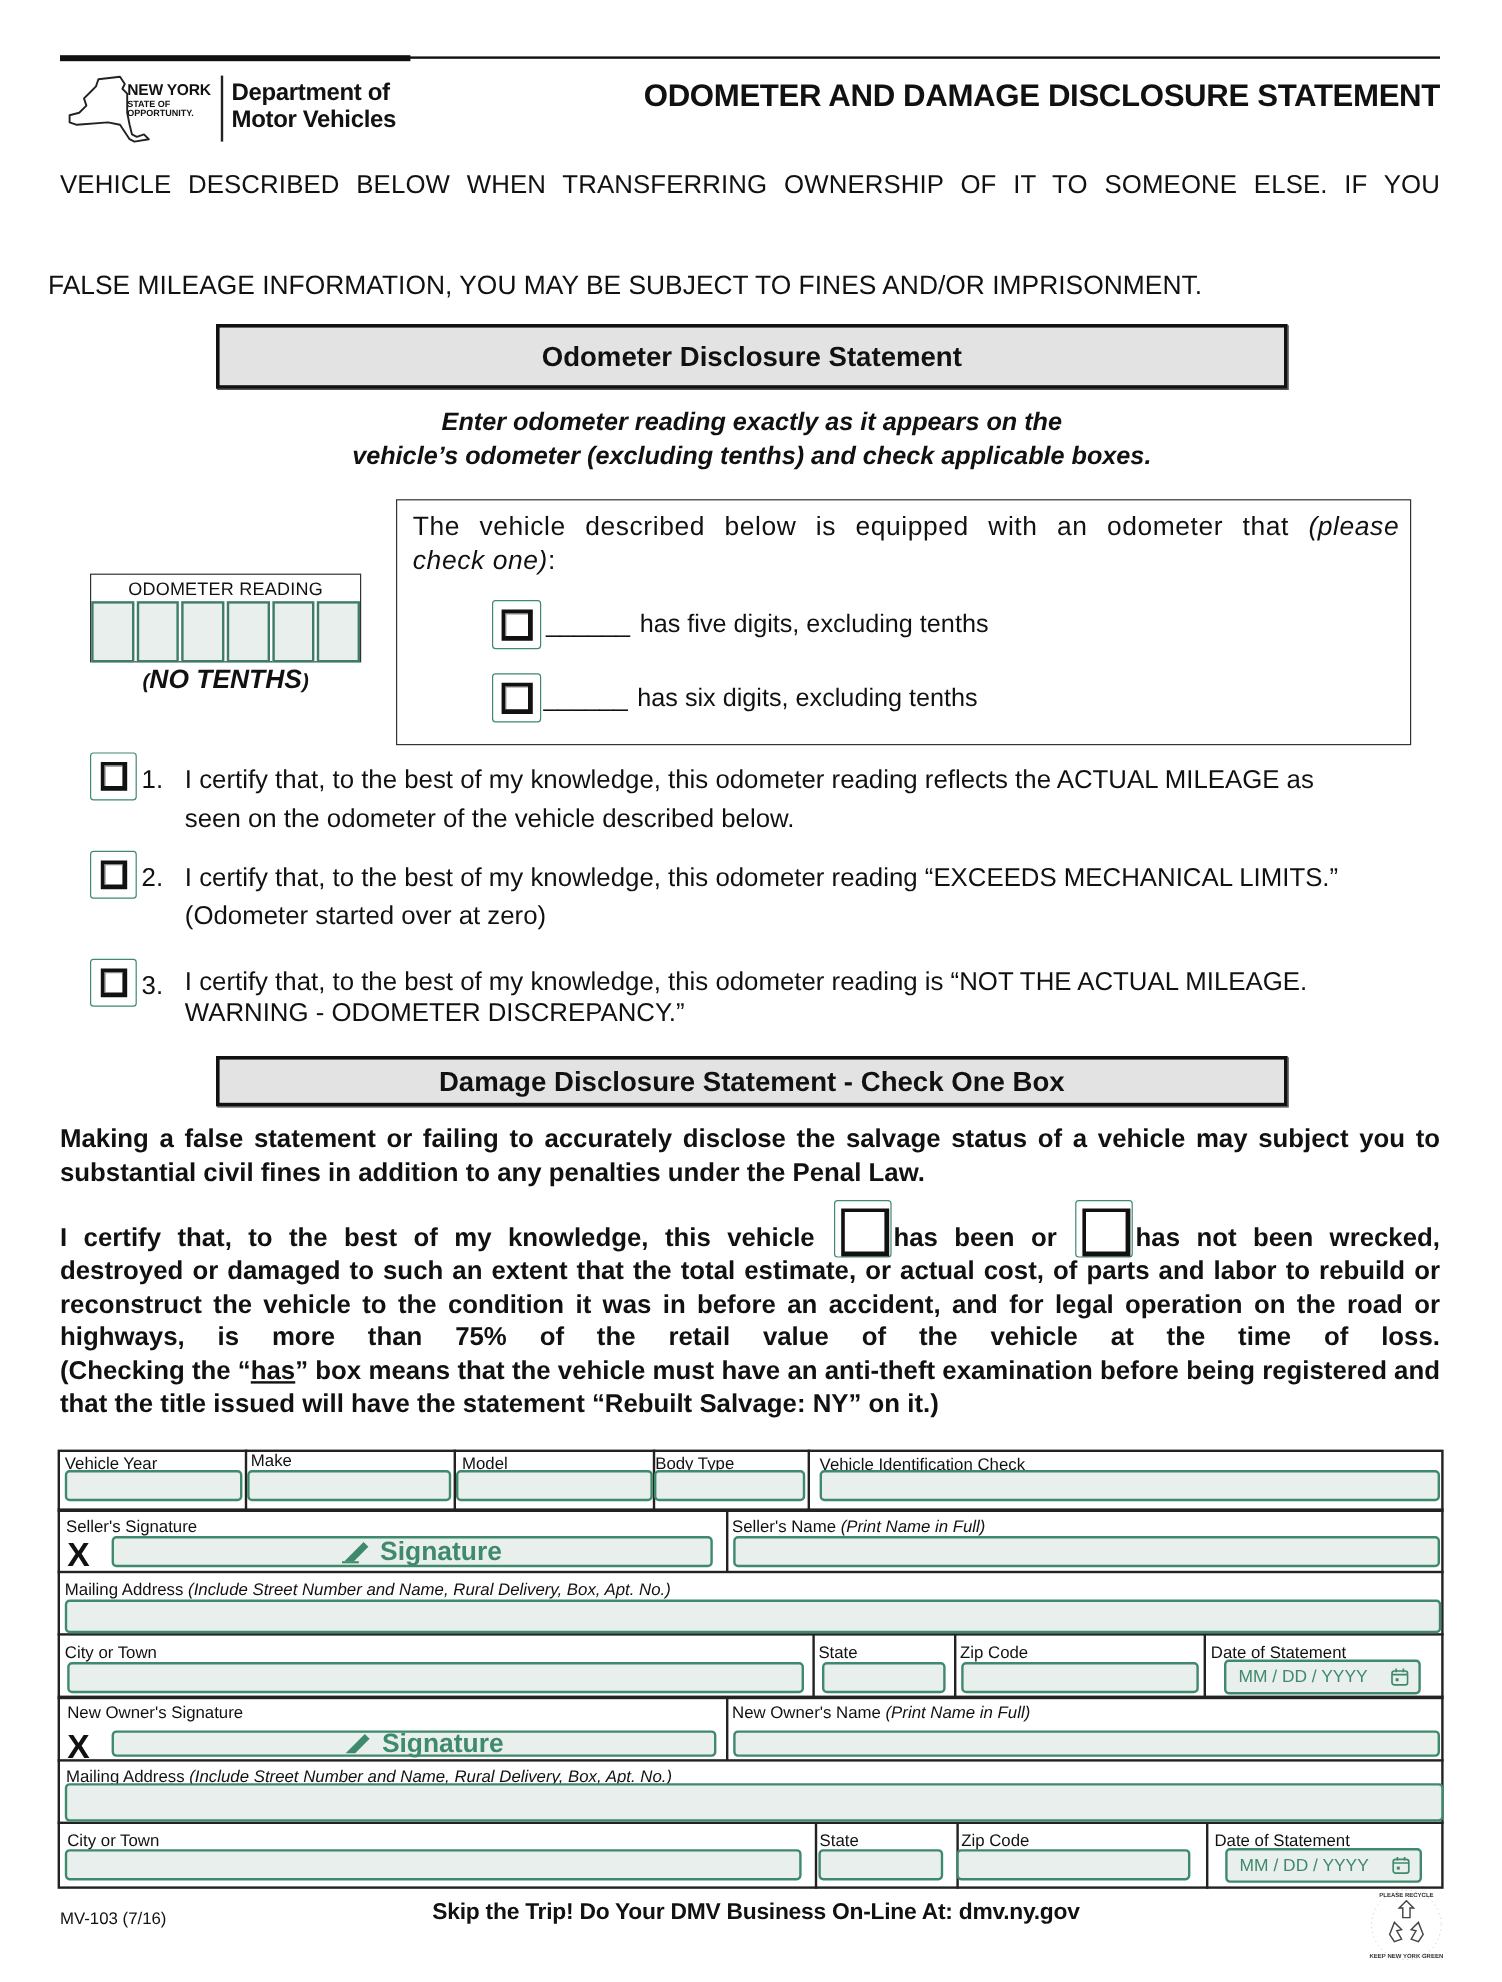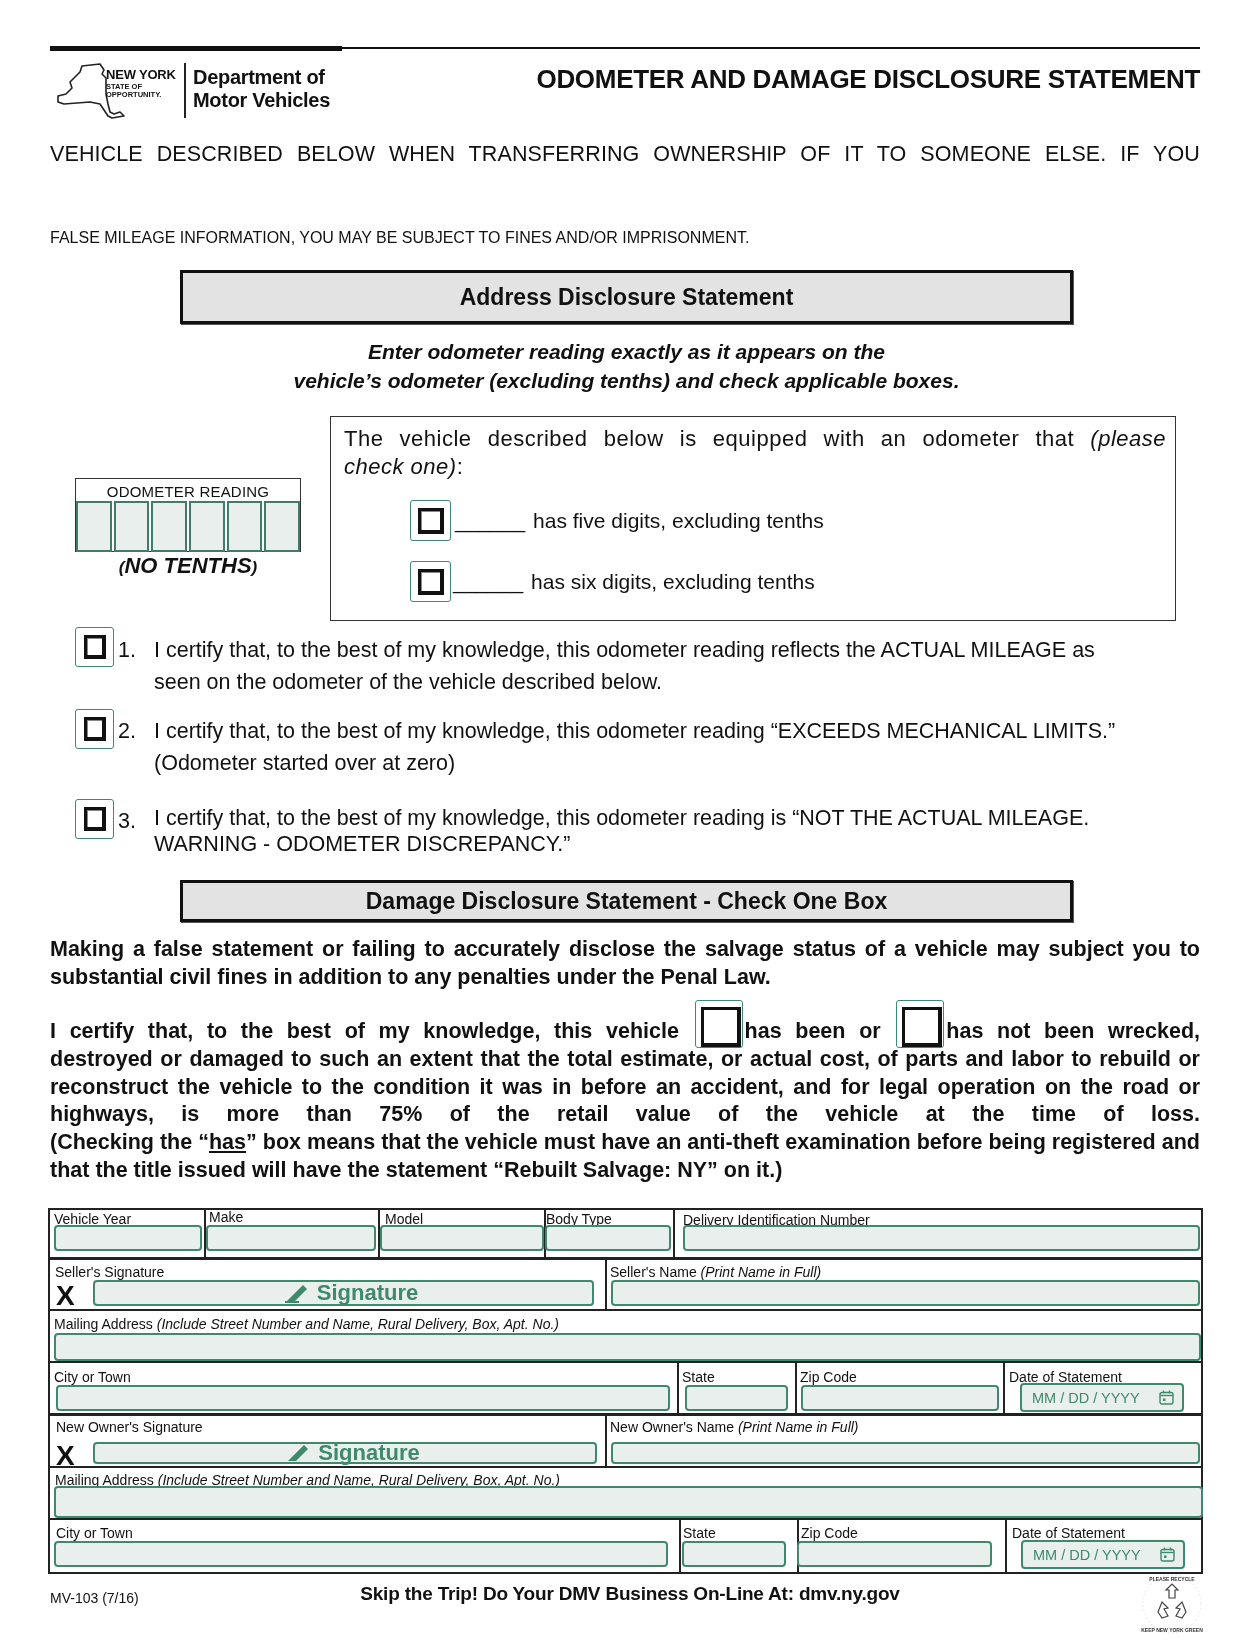--- a/index.html
+++ b/index.html
@@ -11,21 +11,21 @@
   .top-rule { left: 50px; top: 47px; width: 1150px; height: 2px; background: #111; }
   .top-rule-thick { left: 50px; top: 46px; width: 292px; height: 5px; background: #111; }
   .logo-ny { left: 54px; top: 60px; width: 120px; height: 60px; }
   .logo-ny-text { left: 106px; top: 68px; font-weight: bold; font-size: 13px; line-height: 14px; letter-spacing: -0.2px; }
   .logo-ny-sub { left: 106px; top: 83px; font-size: 7.5px; line-height: 8px; font-weight: bold; }
   .logo-divider { left: 184px; top: 63px; width: 1.5px; height: 55px; background: #222; }
   .logo-dmv { left: 193px; top: 66px; font-weight: bold; font-size: 20px; line-height: 23px; letter-spacing: -0.3px; }
   .doc-title { right: 52px; top: 64px; font-weight: bold; font-size: 26px; letter-spacing: -0.3px; }
 
   .intro { left: 50px; top: 141px; width: 1150px; font-size: 21.5px; line-height: 27.5px; text-align: justify; text-align-last: justify; letter-spacing: 0.1px; }
-  .intro-last { left: 50px; top: 224px; font-size: 16px; line-height: 27.5px; }
+  .intro-last { left: 40px; top: 224px; font-size: 22px; line-height: 27.5px; }
 
   .section-header { border: 3px solid #111; background: #e3e3e3; display: flex; align-items: center; justify-content: center; font-weight: bold; font-size: 23px; box-shadow: 1px 1px 0 #555; }
 
   .instr { left: 180px; top: 337px; width: 893px; text-align: center; font-weight: bold; font-style: italic; font-size: 21px; line-height: 29px; }
 
   .odo-box { left: 330px; top: 416px; width: 846px; height: 205px; border: 1.5px solid #333; }
   .odo-box-text { left: 344px; top: 425px; width: 822px; font-size: 22px; line-height: 28px; text-align: justify; text-align-last: justify; letter-spacing: 0.5px; }
   .odo-box-text2 { left: 344px; top: 453px; font-size: 22px; line-height: 28px; letter-spacing: 0.5px; }
 
   .cb-outer { width: 41px; height: 41px; border: 1.5px solid #3f8a6c; border-radius: 3px; background: #fff; display: flex; align-items: center; justify-content: center; cursor: pointer; }
@@ -86,21 +86,21 @@
   <div>Department of</div>
   <div>Motor Vehicles</div>
 </div>
 <div class="abs doc-title">ODOMETER AND DAMAGE DISCLOSURE STATEMENT</div>
 
 <div class="abs intro">
   <div>VEHICLE DESCRIBED BELOW WHEN TRANSFERRING OWNERSHIP OF IT TO SOMEONE ELSE. IF YOU</div>
 </div>
 <div class="abs intro-last">FALSE MILEAGE INFORMATION, YOU MAY BE SUBJECT TO FINES AND/OR IMPRISONMENT.</div>
 
-<div class="abs section-header" style="left:180px; top:270px; width:893px; height:54px;">Address Disclosure Statement</div>
+<div class="abs section-header" style="left:180px; top:270px; width:893px; height:54px;">Odometer Disclosure Statement</div>
 
 <div class="abs instr">
   <div>Enter odometer reading exactly as it appears on the</div>
   <div>vehicle’s odometer (excluding tenths) and check applicable boxes.</div>
 </div>
 
 <div class="abs odo-box"></div>
 <div class="abs odo-box-text">
   <span>The vehicle described below is equipped with an odometer that</span>
   <i>(please</i>
@@ -199,21 +199,21 @@
 <div class="col-line" style="left:673px; top:1208px; height:50px;"></div>
 
 <div class="flabel" style="left:54px; top:1211px;">Vehicle Year</div>
 <div class="field" style="left:54px; top:1225px; width:148px; height:26px;"></div>
 <div class="flabel" style="left:209px; top:1209px;">Make</div>
 <div class="field" style="left:206px; top:1225px; width:170px; height:26px;"></div>
 <div class="flabel" style="left:385px; top:1211px;">Model</div>
 <div class="field" style="left:380px; top:1225px; width:164px; height:26px;"></div>
 <div class="flabel" style="left:546px; top:1211px;">Body Type</div>
 <div class="field" style="left:545px; top:1225px; width:126px; height:26px;"></div>
-<div class="flabel" style="left:683px; top:1212px;">Delivery Identification Number</div>
+<div class="flabel" style="left:683px; top:1212px;">Vehicle Identification Check</div>
 <div class="field" style="left:683px; top:1225px; width:517px; height:26px;"></div>
 
 <div class="col-line" style="left:605px; top:1259px; height:51px;"></div>
 <div class="flabel" style="left:55px; top:1264px;">Seller's Signature</div>
 <div class="x-mark" style="left:56px; top:1280px;">X</div>
 <div class="field sig-field" style="left:93px; top:1280px; width:501px; height:26px;">
   <svg width="24" height="20" viewBox="0 0 24 20">
       <path d="M2 18 L6 14 L18 2 L22 6 L10 18 Z" fill="#3f8a6c"></path>
       <rect x="0" y="18" width="14" height="2" fill="#3f8a6c"></rect>
     </svg>

